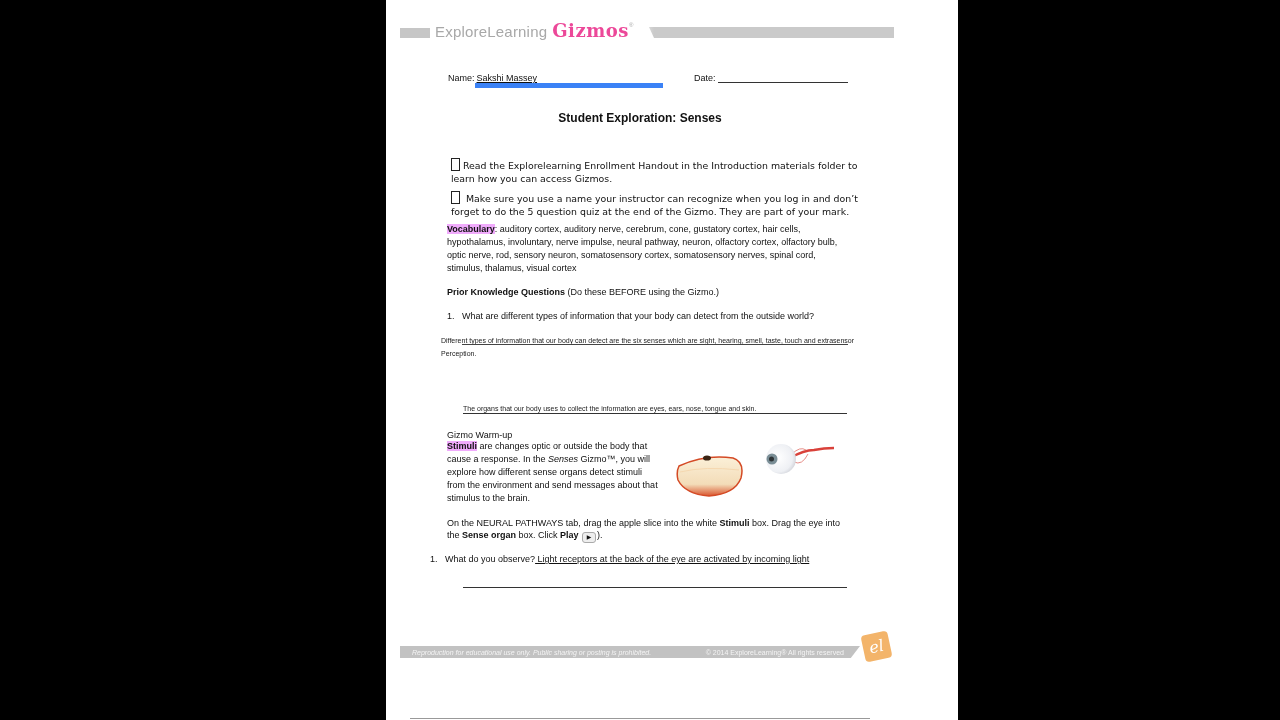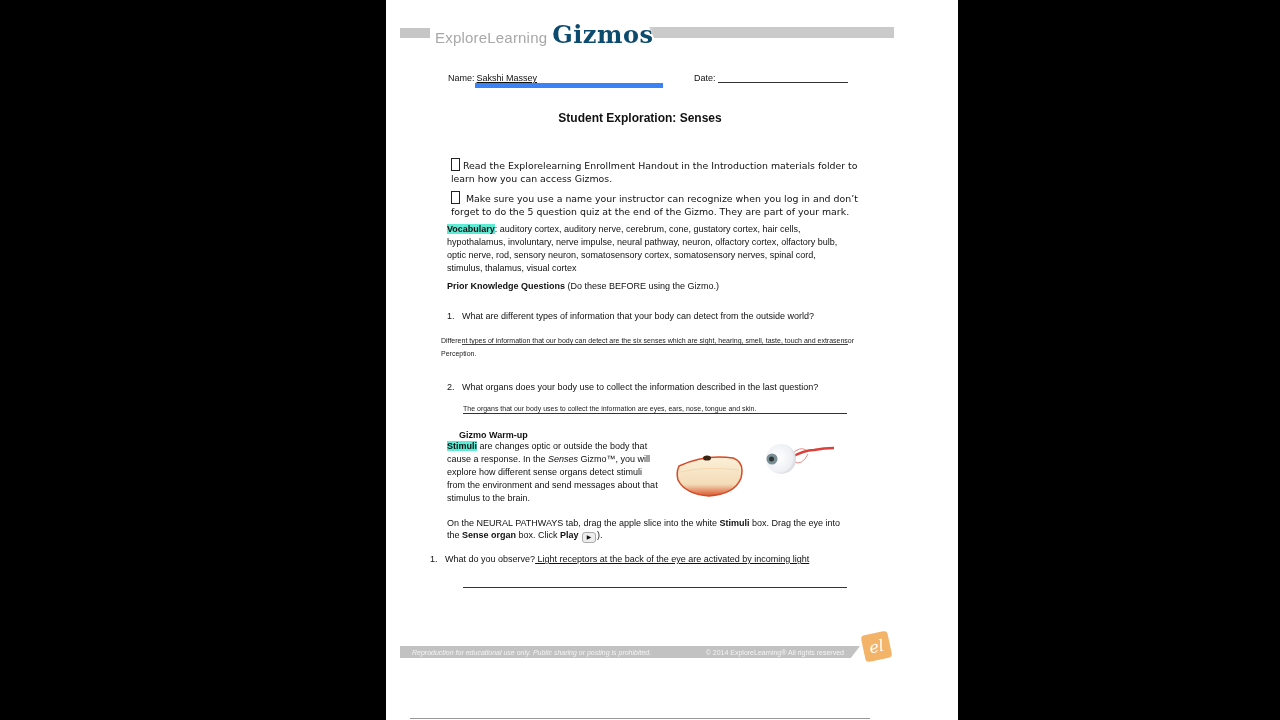--- a/index.html
+++ b/index.html
@@ -2,39 +2,39 @@
 <html><head>
 <meta charset="utf-8">
 <style>
   html, body { margin:0; padding:0; }
   body { width:1280px; height:720px; background:#000; position:relative; overflow:hidden; font-family:"Liberation Sans", sans-serif; }
   .page { position:absolute; left:386px; top:0; width:572px; height:720px; background:#fff; overflow:hidden; }
   .abs { position:absolute; }
   .hdr-bar-left { left:14px; top:28px; width:30px; height:10px; background:#c6c6c6; }
   .hdr-brand { left:49px; top:20px; height:24px; display:flex; align-items:baseline; white-space:nowrap; }
   .brand-explore { font-size:15px; color:#a8a8a8; letter-spacing:0.2px; }
-  .brand-gizmos { font-family:"DejaVu Serif", serif; font-weight:bold; font-size:24px; color:#0c4a6e; margin-left:5px; letter-spacing:0.5px; }
+  .brand-gizmos { font-family:"DejaVu Serif", serif; font-weight:bold; font-size:18px; color:#ec4899; margin-left:5px; letter-spacing:0.5px; }
   .brand-reg { font-size:6px; color:#a8a8a8; vertical-align:top; position:relative; top:-10px; }
   .hdr-bar-right { left:258px; top:27px; width:250px; height:11px; background:linear-gradient(90deg,#e4e4e4 0,#cacaca 10px,#cacaca 100%); clip-path:polygon(2% 0,100% 0,100% 100%,4% 100%); }
   .name-row { left:62px; top:73px; font-size:9px; color:#111; }
   .name-label { display:inline-block; }
   .name-value { display:inline-block; width:186px; border-bottom:5px solid #3b82f6; text-decoration:underline; padding-left:2px; }
   .date-row { left:308px; top:73px; font-size:9px; color:#111; }
   .date-line { display:inline-block; width:130px; border-bottom:1px solid #333; height:9px; vertical-align:bottom; }
   .title { left:0; width:508px; top:111px; text-align:center; font-weight:bold; font-size:12px; color:#111; }
   .bullet { left:65px; width:410px; font-family:"DejaVu Sans", sans-serif; font-size:9.4px; color:#111; line-height:13px; }
   .chk { display:inline-block; width:7px; height:11px; border:1px solid #222; vertical-align:-2px; margin-right:3px; }
   .vocab { left:61px; width:400px; top:223px; font-size:9px; line-height:13px; color:#111; }
-  .hl { background:#5eead4; font-weight:bold; }
-  .pk { left:61px; top:281px; font-size:9px; color:#111; }
+  .hl { background:#f0abfc; font-weight:bold; }
+  .pk { left:61px; top:287px; font-size:9px; color:#111; }
   .q { font-size:9px; color:#111; white-space:nowrap; }
   .ans1 { left:55px; top:334px; font-size:7px; color:#222; line-height:13px; white-space:nowrap; }
   .ans1-line { left:76px; top:344px; width:386px; height:1px; background:#444; }
   .ans2 { left:77px; top:405px; width:384px; font-size:7px; color:#222; border-bottom:1px solid #333; padding-bottom:1px; }
-  .warm-title { left:73px; top:430px; font-weight:bold; font-size:9px; color:#111; }
+  .warm-title { left:61px; top:430px; font-weight:normal; font-size:9px; color:#111; }
   .warm-body { left:61px; top:440px; width:215px; font-size:9px; line-height:13px; color:#111; }
   .instr { left:61px; top:517px; width:400px; font-size:9px; line-height:12px; color:#111; }
   .play-btn { display:inline-block; width:12px; height:9px; border:1px solid #aaa; border-radius:3px; background:#eee; font-size:6px; line-height:9px; text-align:center; vertical-align:-1px; margin:0 1px; }
   .observe { left:44px; top:554px; font-size:9px; color:#111; white-space:nowrap; }
   .observe-ans { text-decoration:underline; }
   .observe-line { left:77px; top:587px; width:384px; height:1px; background:#333; }
   .footer-bar { left:14px; top:646px; width:460px; height:12px; background:#c2c2c2; clip-path:polygon(0 0,100% 0,98% 100%,0 100%); display:flex; justify-content:space-between; align-items:center; font-size:7px; color:#f4f4f4; }
   .footer-left { font-style:italic; padding-left:12px; }
   .footer-right { padding-right:16px; }
   .logo-badge { left:477px; top:633px; width:27px; height:27px; background:#f3b46a; border-radius:4px; transform:rotate(-12deg); color:#fff; font-family:"DejaVu Serif", serif; font-style:italic; font-size:16px; text-align:center; line-height:27px; }
@@ -82,23 +82,20 @@
 
   <div class="abs q" style="left:61px; top:311px;">
     <span>1.</span>&nbsp;&nbsp;&nbsp;<span>What are different types of information that your body can detect from the outside world?</span>
   </div>
   <div class="abs ans1">
     <div>Different types of information that our body can detect are the six senses which are sight, hearing, smell, taste, touch and extrasensor</div>
     <div>Perception.</div>
   </div>
   <div class="abs ans1-line"></div>
 
-  <div class="abs q" style="left:61px; top:382px;">
-    <span>2.</span>&nbsp;&nbsp;&nbsp;<span>What organs does your body use to collect the information described in the last question?</span>
-  </div>
   <div class="abs ans2">The organs that our body uses to collect the information are eyes, ears, nose, tongue and skin.</div>
 
   <div class="abs warm-title">Gizmo Warm-up</div>
   <div class="abs warm-body">
     <span class="hl">Stimuli</span><span> are changes optic or outside the body that cause a response. In the </span><i>Senses</i><span> Gizmo™, you will explore how different sense organs detect stimuli from the environment and send messages about that stimulus to the brain.</span>
   </div>
 
   <svg class="abs apple" width="70" height="46" viewBox="0 0 70 46">
     <defs>
       <linearGradient id="ag" x1="0" y1="0" x2="0" y2="1">

